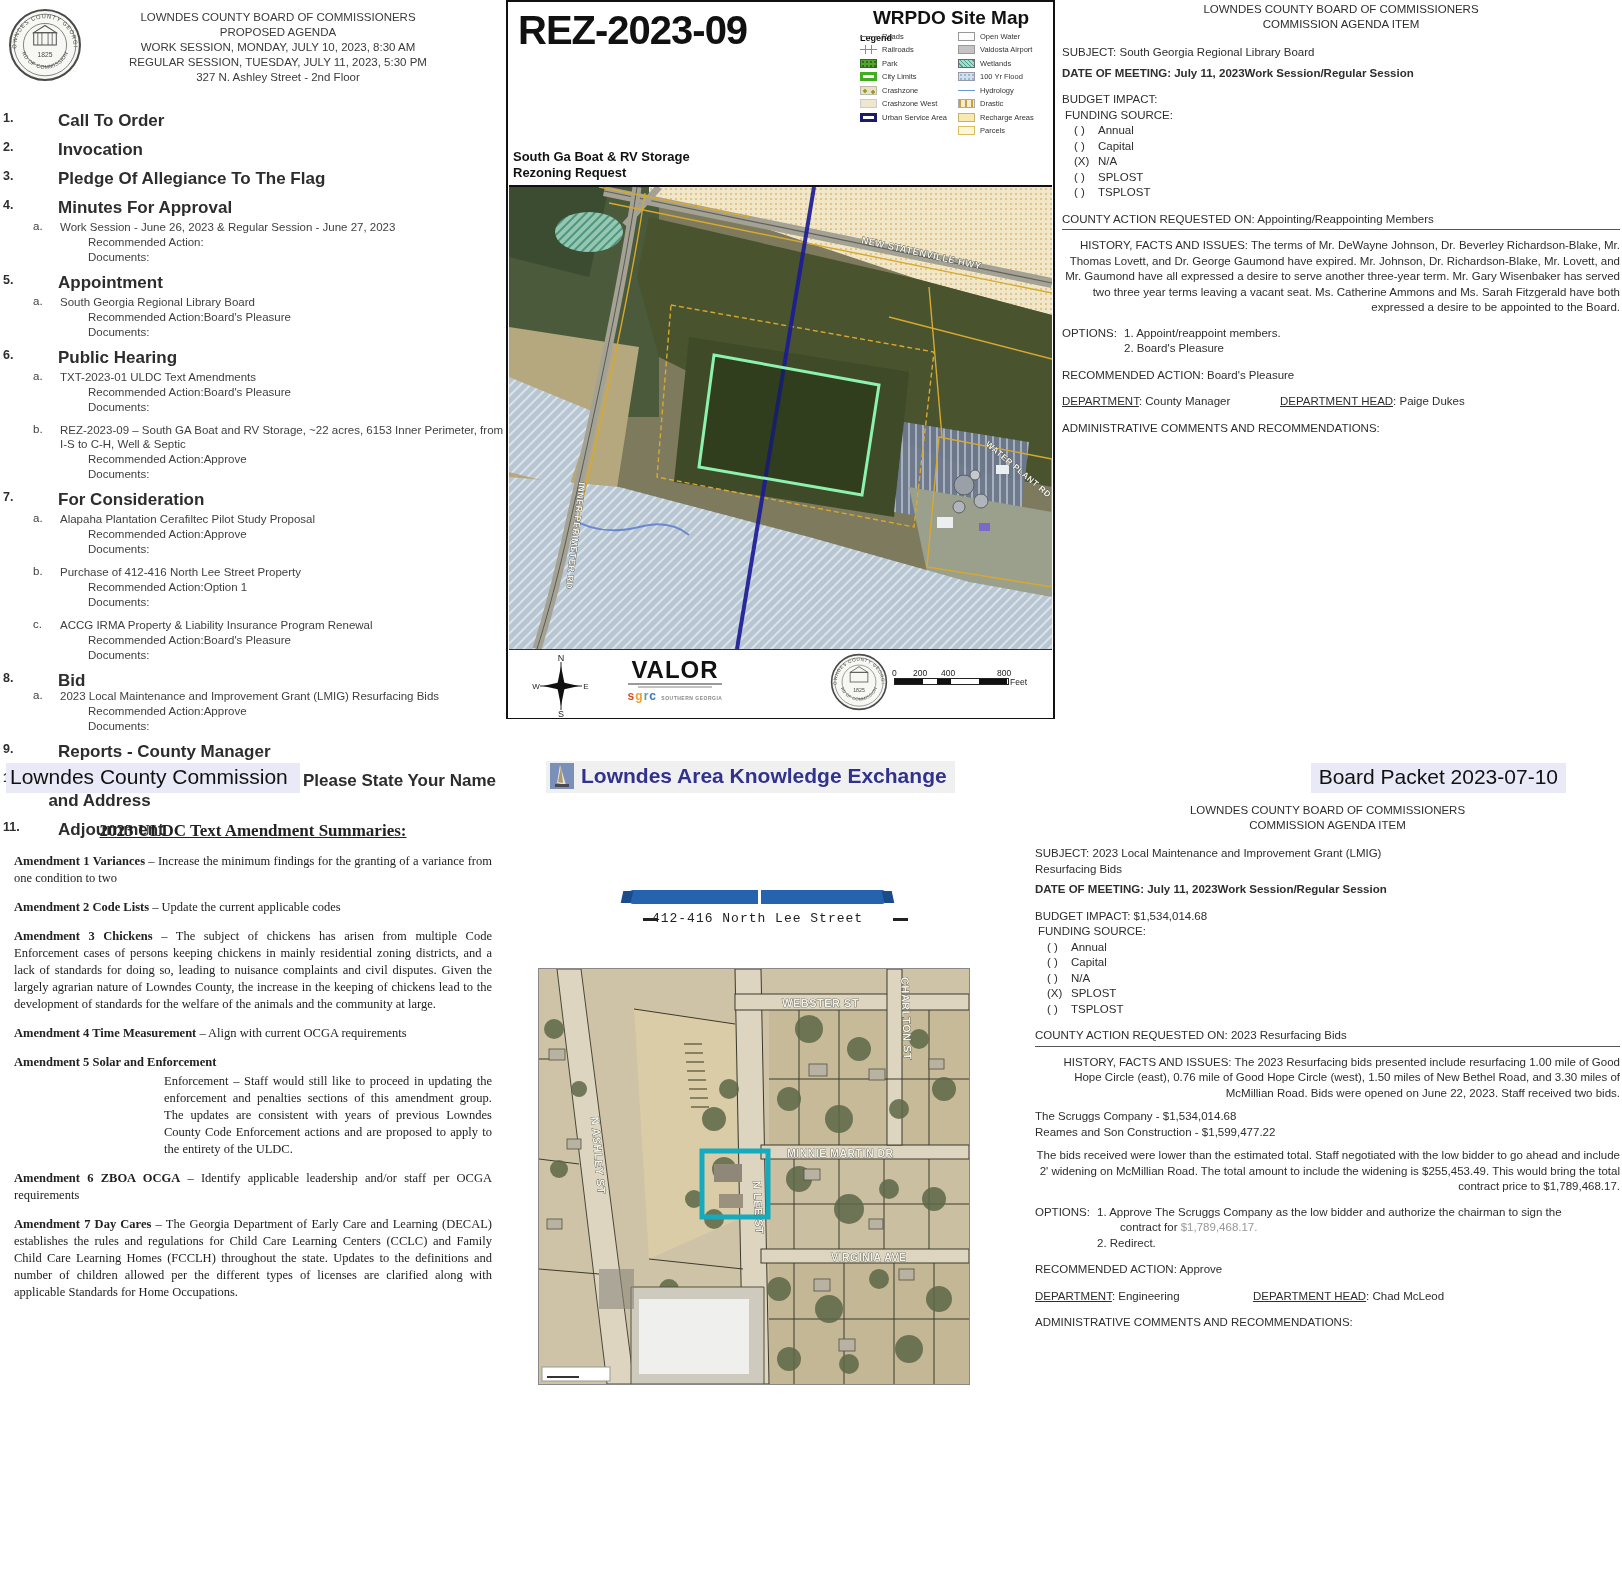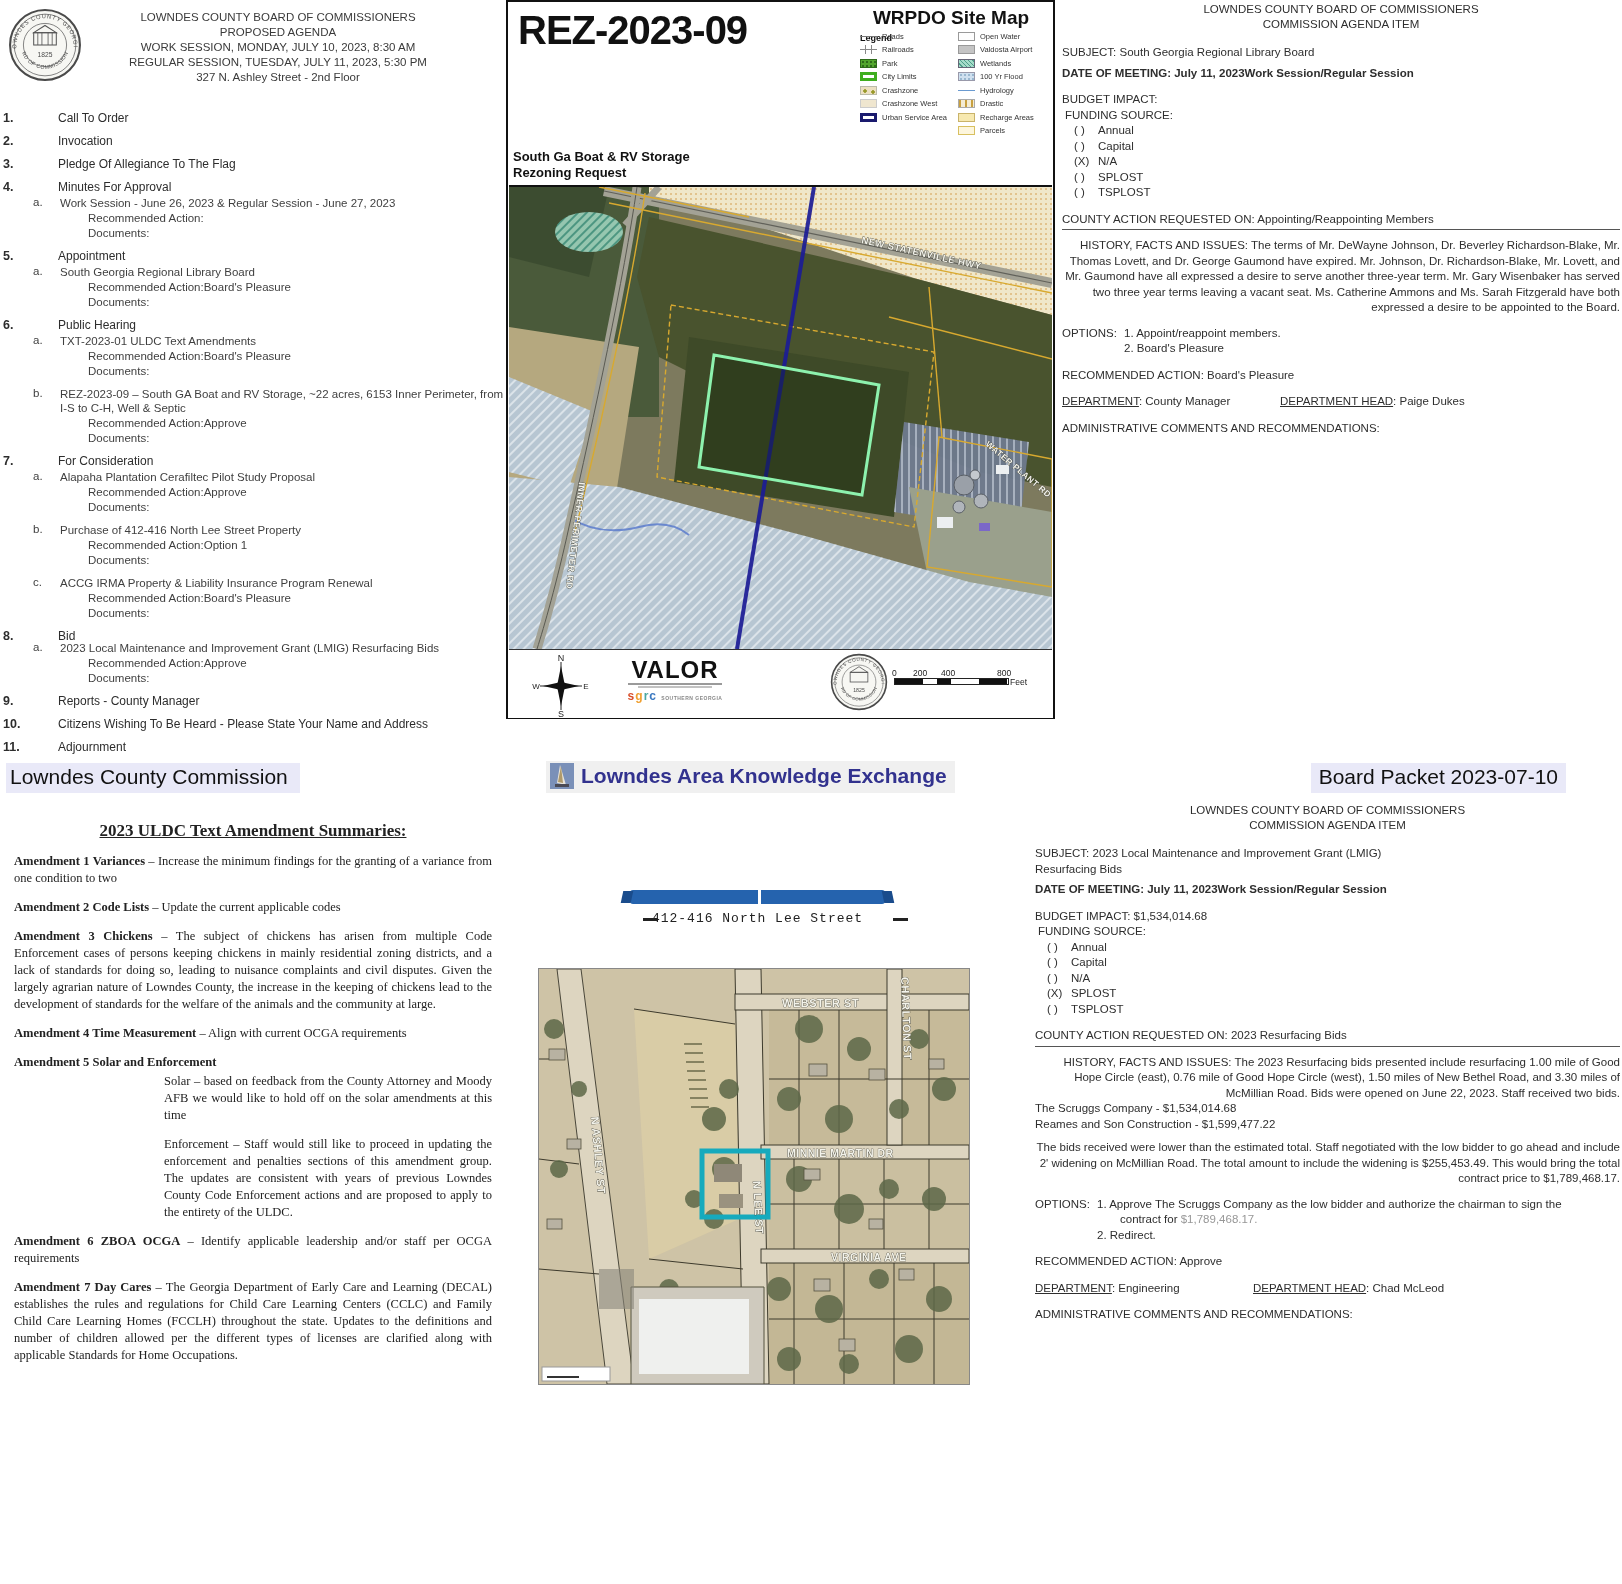--- a/index.html
+++ b/index.html
@@ -7,21 +7,21 @@
        font-family:"Liberation Sans",sans-serif;color:#2e2e2e;overflow:hidden;}
   .abs{position:absolute;}
 
   
   #agenda-doc{left:0;top:0;width:506px;}
   .ag-header{margin:10px 0 0 88px;width:380px;text-align:center;font-size:11.5px;line-height:15px;color:#3a3a3a;}
   #agenda-seal{position:absolute;left:8px;top:8px;}
   .ag-list{margin-top:26px;font-size:11.5px;color:#3f3f3f;}
   .ag-row{display:flex;margin-bottom:9px;}
   .ag-num{width:58px;font-weight:bold;font-size:12.5px;color:#2d2d2d;padding-left:3px;box-sizing:border-box;}
-  .ag-t{font-weight:normal;font-size:12px;color:#2d2d2d;}
+  .ag-t{font-weight:bold;font-size:17px;color:#2d2d2d;}
   .ag-row.tight{margin-bottom:0px;}
   .ag-sub{display:flex;margin:2px 0 9px 33px;}
   .ag-letter{width:27px;}
   .ag-body{flex:1;}
   .ag-text{line-height:14px;}
   .ag-meta{margin-left:28px;line-height:14px;margin-top:1px;}
   .ml{display:inline-block;min-width:112px;}
 
   
   #sitemap-doc{left:506px;top:0;width:549px;height:719px;border:2px solid #111;box-sizing:border-box;background:#fff;}
@@ -84,21 +84,21 @@
   .cdoc-opt{margin-top:10px;}
   .cdoc-opt .opl{display:inline-block;width:62px;}
   .cdoc-opt2{margin-left:62px;}
   .cdoc-optcont{margin-left:85px;}
   .muted{color:#979797;}
   .cdoc-rec{margin-top:11px;}
   .cdoc-dept{margin-top:11px;display:flex;}
   .cdoc-dept .d1{width:218px;}
   .u{text-decoration:underline;}
   .cdoc-admin{margin-top:11px;}
-  .bids{}
+  .bids{margin-top:8px;}
 
   
   #banner-left{left:6px;top:763px;font-size:21px;color:#111;background:#e9e9f8;padding:2px 12px 4px 4px;}
   #banner-center{left:546px;top:761px;display:flex;align-items:center;gap:7px;background:#f0f0f0;padding:2px 8px 4px 4px;}
   #banner-center .t{font-size:21px;font-weight:bold;color:#32328e;}
   #banner-right{right:56px;top:763px;font-size:21px;color:#111;background:#e9e9f8;padding:2px 8px 4px 8px;}
 
   
   #uldc-doc{left:14px;top:822px;width:478px;font-family:"Liberation Serif",serif;font-size:12.5px;line-height:17px;color:#222;}
   .u-title{text-align:center;font-size:17px;font-weight:bold;text-decoration:underline;margin-bottom:14px;}
@@ -499,21 +499,20 @@
 </div>
 <div class="abs" id="banner-right">Board Packet 2023-07-10</div>
 
 <div class="abs" id="uldc-doc">
   <div class="u-title">2023 ULDC Text Amendment Summaries:</div>
   <p class="u-para"><b>Amendment 1 Variances</b><span> – Increase the minimum findings for the granting of a variance from one condition to two</span></p>
   <p class="u-para"><b>Amendment 2 Code Lists</b><span> – Update the current applicable codes</span></p>
   <p class="u-para"><b>Amendment 3 Chickens</b><span> – The subject of chickens has arisen from multiple Code Enforcement cases of persons keeping chickens in mainly residential zoning districts, and a lack of standards for doing so, leading to nuisance complaints and civil disputes. Given the largely agrarian nature of Lowndes County, the increase in the keeping of chickens lead to the development of standards for the welfare of the animals and the community at large.</span></p>
   <p class="u-para"><b>Amendment 4 Time Measurement</b><span> – Align with current OCGA requirements</span></p>
   <p class="u-para" style="margin-bottom:2px;"><b>Amendment 5 Solar and Enforcement</b></p>
-  <p class="u-ind">Solar – based on feedback from the County Attorney and Moody AFB we would like to hold off on the solar amendments at this time</p>
   <p class="u-ind">Enforcement – Staff would still like to proceed in updating the enforcement and penalties sections of this amendment group.  The updates are consistent with years of previous Lowndes County Code Enforcement actions and are proposed to apply to the entirety of the ULDC.</p>
   <p class="u-para"><b>Amendment 6 ZBOA OCGA</b><span> – Identify applicable leadership and/or staff per OCGA requirements</span></p>
   <p class="u-para"><b>Amendment 7 Day Cares</b><span> – The Georgia Department of Early Care and Learning (DECAL) establishes the rules and regulations for Child Care Learning Centers (CCLC) and Family Child Care Learning Homes (FCCLH) throughout the state. Updates to the definitions and number of children allowed per the different types of licenses are clarified along with applicable Standards for Home Occupations.</span></p>
 </div>
 
 <div class="abs" id="leemap-doc">
   <div class="lee-bar">
       <span class="gap"></span>
     </div>
   <div class="lee-addr">412-416 North Lee Street</div>

